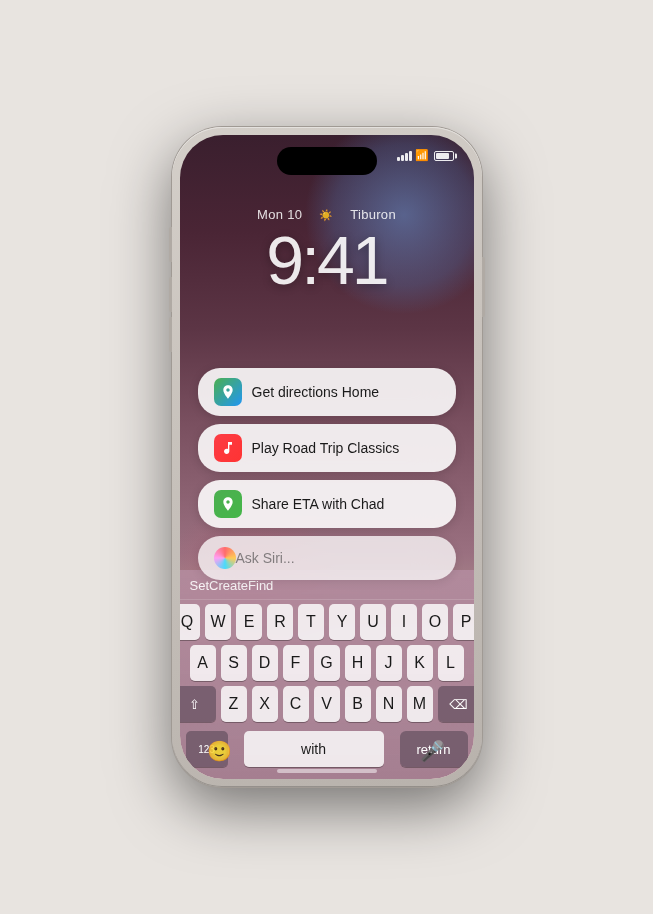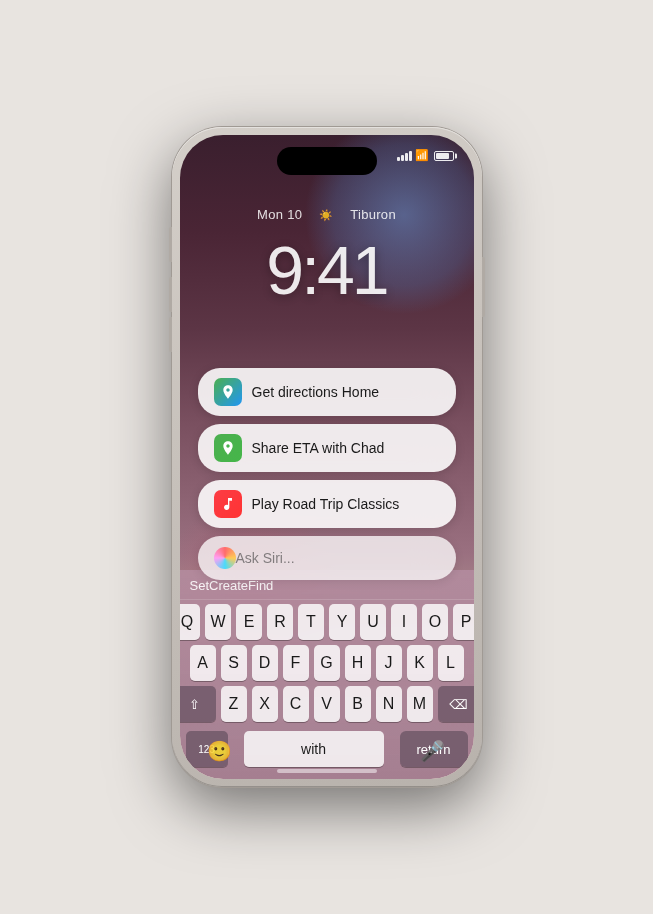--- a/index.html
+++ b/index.html
@@ -185,21 +185,21 @@
       gap: 17px;
       margin-top: 17px;
     }
 
     .lock-time {
       color: rgba(255,255,255,0.9);
       font-size: 68px;
       font-weight: 300;
       letter-spacing: -3px;
       line-height: 1;
-      margin-top: 14px;
+      margin-top: 4px;
       text-shadow: 0 2px 10px rgba(0,0,0,0.3);
     }
 
     
     .suggestions-area {
       position: absolute;
       top: 185px;
       left: 18px;
       right: 18px;
       z-index: 6;
@@ -440,35 +440,35 @@
       <div class="suggestion-pill">
         <div class="suggestion-icon icon-maps">
           <svg width="16" height="16" viewBox="0 0 24 24" fill="none">
             <path d="M12 2C8.13 2 5 5.13 5 9c0 5.25 7 13 7 13s7-7.75 7-13c0-3.87-3.13-7-7-7zm0 9.5c-1.38 0-2.5-1.12-2.5-2.5s1.12-2.5 2.5-2.5 2.5 1.12 2.5 2.5-1.12 2.5-2.5 2.5z" fill="white"></path>
           </svg>
         </div>
         <span class="suggestion-text">Get directions Home</span>
       </div>
 
       <div class="suggestion-pill">
+        <div class="suggestion-icon icon-music">
+          <svg width="16" height="16" viewBox="0 0 24 24" fill="white">
+            <path d="M12 3v10.55c-.59-.34-1.27-.55-2-.55-2.21 0-4 1.79-4 4s1.79 4 4 4 4-1.79 4-4V7h4V3h-6z"></path>
+          </svg>
+        </div>
+        <span class="suggestion-text">Play Road Trip Classics</span>
+      </div>
+
+      <div class="suggestion-pill">
         <div class="suggestion-icon icon-maps2">
           <svg width="16" height="16" viewBox="0 0 24 24" fill="white">
             <path d="M12 2C8.13 2 5 5.13 5 9c0 5.25 7 13 7 13s7-7.75 7-13c0-3.87-3.13-7-7-7zm0 9.5c-1.38 0-2.5-1.12-2.5-2.5s1.12-2.5 2.5-2.5 2.5 1.12 2.5 2.5-1.12 2.5-2.5 2.5z"></path>
           </svg>
         </div>
         <span class="suggestion-text">Share ETA with Chad</span>
-      </div>
-
-      <div class="suggestion-pill">
-        <div class="suggestion-icon icon-music">
-          <svg width="16" height="16" viewBox="0 0 24 24" fill="white">
-            <path d="M12 3v10.55c-.59-.34-1.27-.55-2-.55-2.21 0-4 1.79-4 4s1.79 4 4 4 4-1.79 4-4V7h4V3h-6z"></path>
-          </svg>
-        </div>
-        <span class="suggestion-text">Play Road Trip Classics</span>
       </div>
 
       <div class="siri-input">
         <div class="siri-orb"></div>
         <span class="siri-placeholder">Ask Siri...</span>
       </div>
     </div>
 
     <div class="keyboard-area">
 

